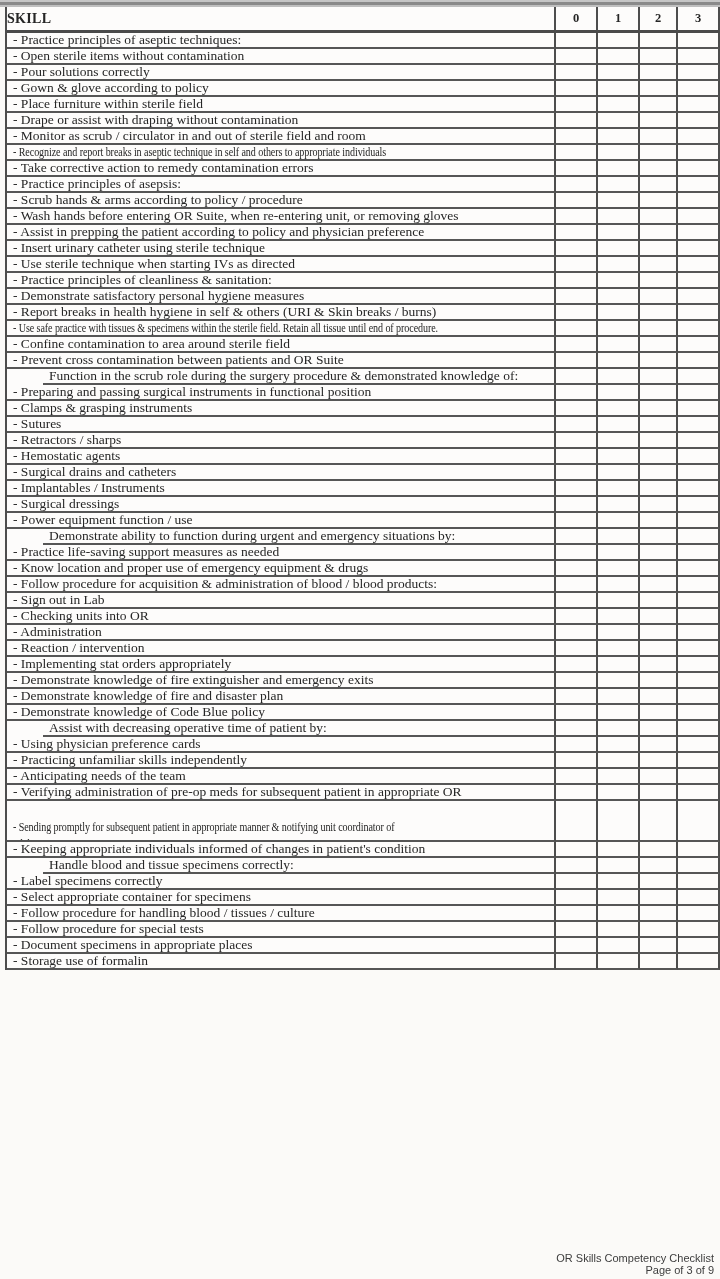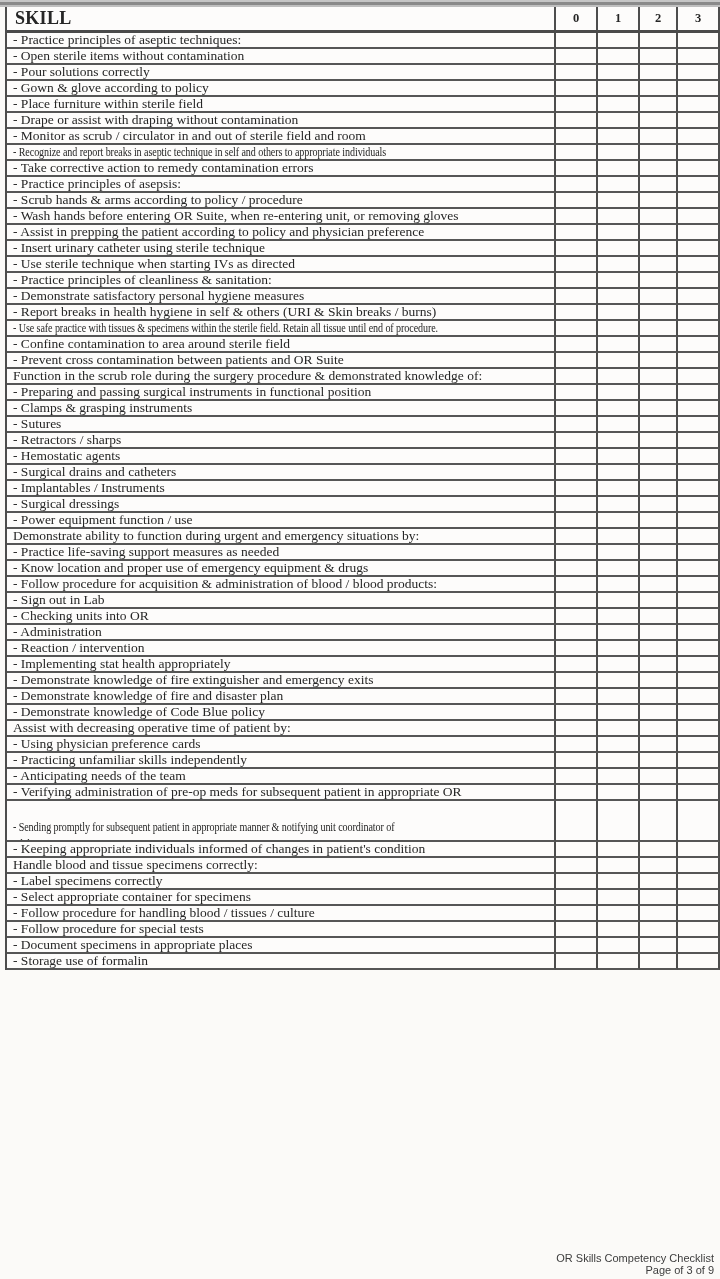--- a/index.html
+++ b/index.html
@@ -38,25 +38,25 @@
     overflow: hidden;
   }
   .row.header .cell { border-bottom: 3px solid #4a4a4a; }
 
   .cell.label {
     justify-content: flex-start;
     font-size: 13.5px;
     padding-left: 6px;
   }
   .cell.label span { white-space: pre; }
-  .hdr.label { font-weight: bold; font-size: 18px; letter-spacing: 0.3px; padding-left: 8px; }
+  .hdr.label { font-weight: bold; font-size: 14px; letter-spacing: 0.3px; padding-left: 0; }
   .cell.score { justify-content: center; }
   .hdr.score { font-weight: bold; font-size: 12.5px; }
 
-  .indent0 { padding-left: 6px; }
+  .indent0 { padding-left: 6px; margin-left: 36px; }
   .indent1 { padding-left: 24px; }
   .indent2 { padding-left: 41px; }
 
   .condensed span {
     font-size: 12px;
     display: inline-block;
     transform: scaleX(0.84);
     transform-origin: 0 50%;
     letter-spacing: -0.1px;
   }
@@ -436,21 +436,21 @@
           <div class="cell label indent1">
             <span>- Reaction / intervention</span>
           </div>
           <div class="cell score"></div>
           <div class="cell score"></div>
           <div class="cell score"></div>
           <div class="cell score"></div>
         </div>
         <div class="row">
           <div class="cell label indent1">
-            <span>- Implementing stat health appropriately</span>
+            <span>- Implementing stat orders appropriately</span>
           </div>
           <div class="cell score"></div>
           <div class="cell score"></div>
           <div class="cell score"></div>
           <div class="cell score"></div>
         </div>
         <div class="row">
           <div class="cell label indent1">
             <span>- Demonstrate knowledge of fire extinguisher and emergency exits</span>
           </div>

